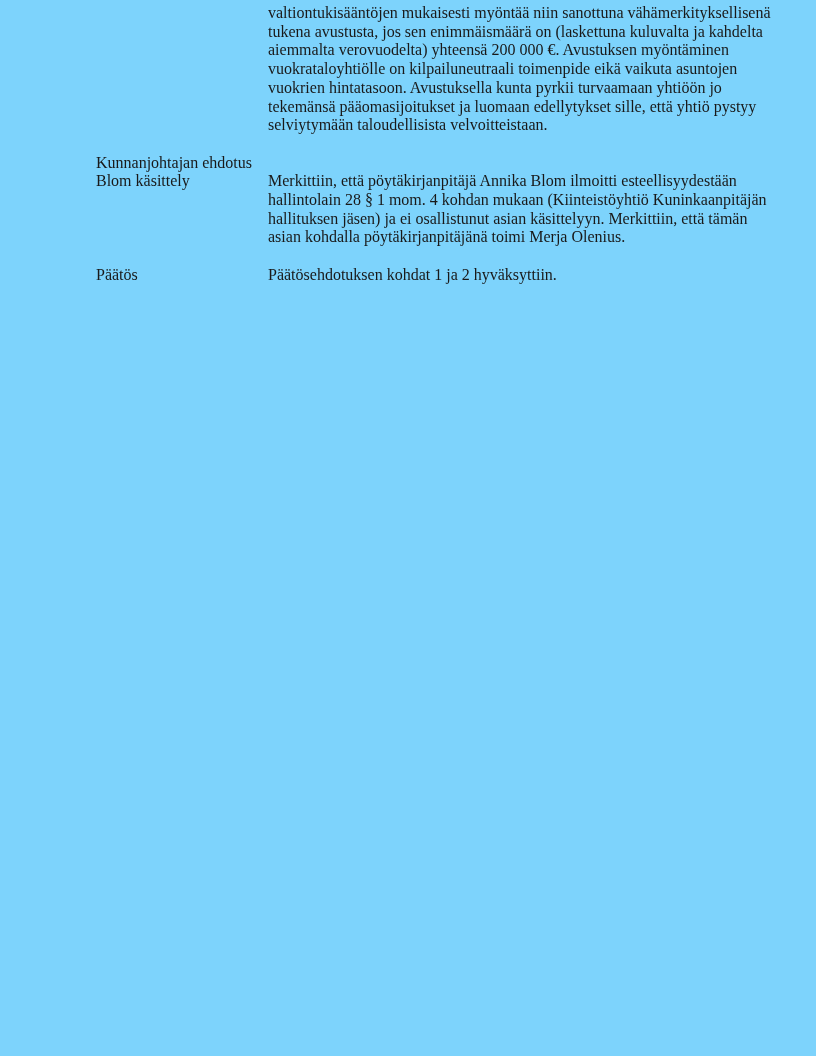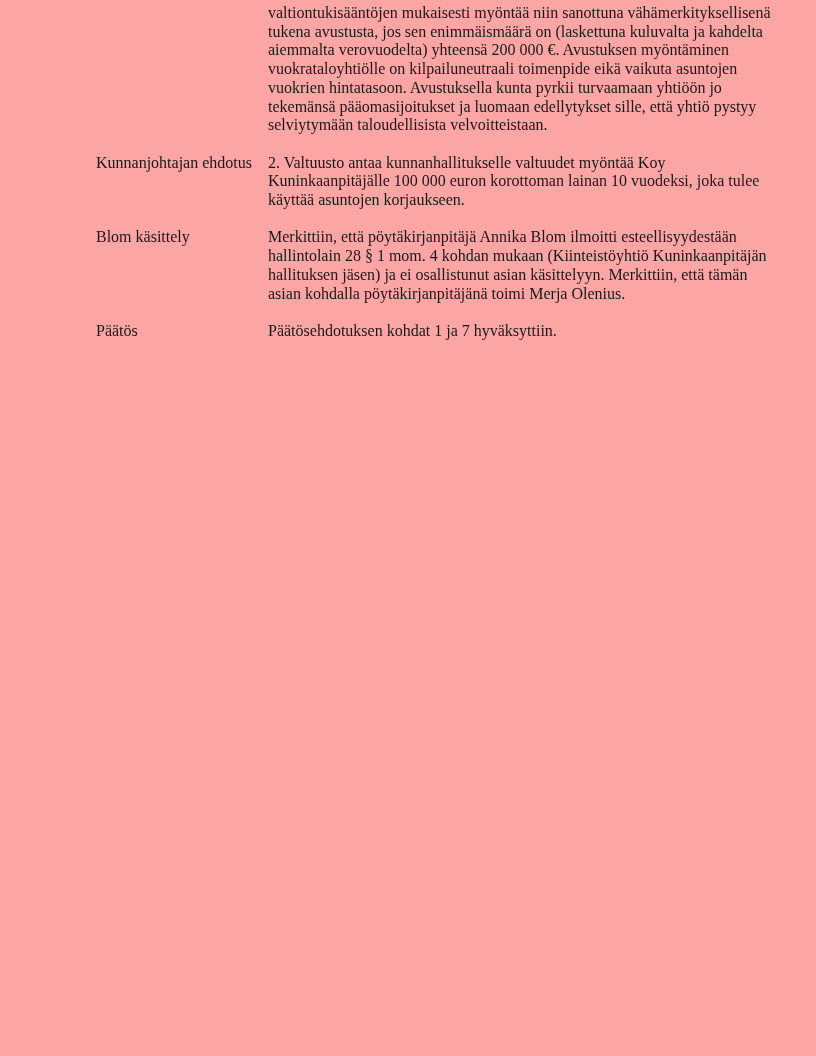--- a/index.html
+++ b/index.html
@@ -10,21 +10,21 @@
     font-family: "Liberation Serif", serif;
     font-size: 16px;
     line-height: 18.7px;
     color: #191919;
     position: relative;
     overflow: hidden;
   }
   .page {
     position: absolute;
     inset: 0;
-    background: #fca5a5;
+    background: #7dd3fc;
   }
   .doc {
     position: absolute;
     left: 76px;
     top: 4px;
     width: 684px;
   }
   .row { display: flex; align-items: flex-start; }
   .label-col {
     flex: 0 0 172px;
@@ -56,36 +56,35 @@
       <div class="body-col">
         <p>valtiontukisääntöjen mukaisesti myöntää niin sanottuna vähämerkityksellisenä tukena avustusta, jos sen enimmäismäärä on (laskettuna kuluvalta ja kahdelta aiemmalta verovuodelta) yhteensä 200 000 €. Avustuksen myöntäminen vuokrataloyhtiölle on kilpailuneutraali toimenpide eikä vaikuta asuntojen vuokrien hintatasoon. Avustuksella kunta pyrkii turvaamaan yhtiöön jo tekemänsä pääomasijoitukset ja luomaan edellytykset sille, että yhtiö pystyy selviytymään taloudellisista velvoitteistaan.</p>
       </div>
     </div>
 
     <div class="row">
       <div class="label-col">
         <span class="section-label">Kunnanjohtajan ehdotus</span>
       </div>
       <div class="body-col">
-        <p>2. Valtuusto antaa kunnanhallitukselle valtuudet myöntää Koy Kuninkaanpitäjälle 100 000 euron korottoman lainan 10 vuodeksi, joka tulee käyttää asuntojen korjaukseen.</p>
       </div>
     </div>
 
     <div class="row">
       <div class="label-col">
         <span class="section-label">Blom käsittely</span>
       </div>
       <div class="body-col">
         <p>Merkittiin, että pöytäkirjanpitäjä Annika Blom ilmoitti esteellisyydestään hallintolain 28 § 1 mom. 4 kohdan mukaan (Kiinteistöyhtiö Kuninkaanpitäjän hallituksen jäsen) ja ei osallistunut asian käsittelyyn. Merkittiin, että tämän asian kohdalla pöytäkirjanpitäjänä toimi Merja Olenius.</p>
       </div>
     </div>
 
     <div class="row">
       <div class="label-col">
         <span class="section-label">Päätös</span>
       </div>
       <div class="body-col">
-        <p>Päätösehdotuksen kohdat 1 ja 7 hyväksyttiin.</p>
+        <p>Päätösehdotuksen kohdat 1 ja 2 hyväksyttiin.</p>
       </div>
     </div>
 
   </section>
 </main>
 
 </body></html>

